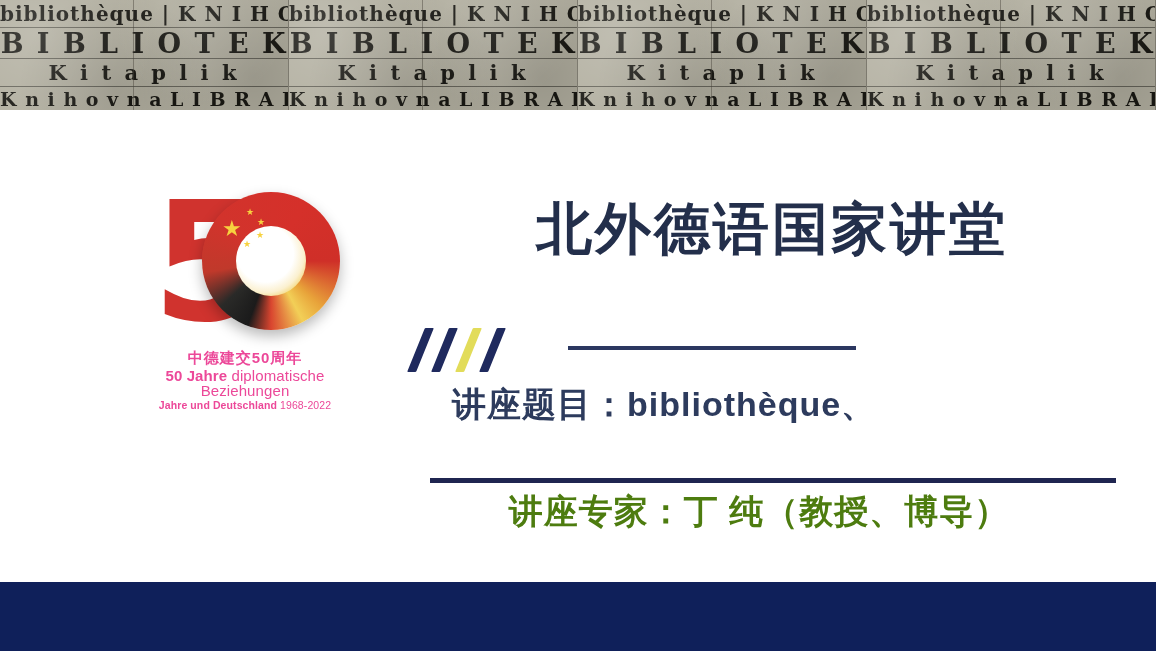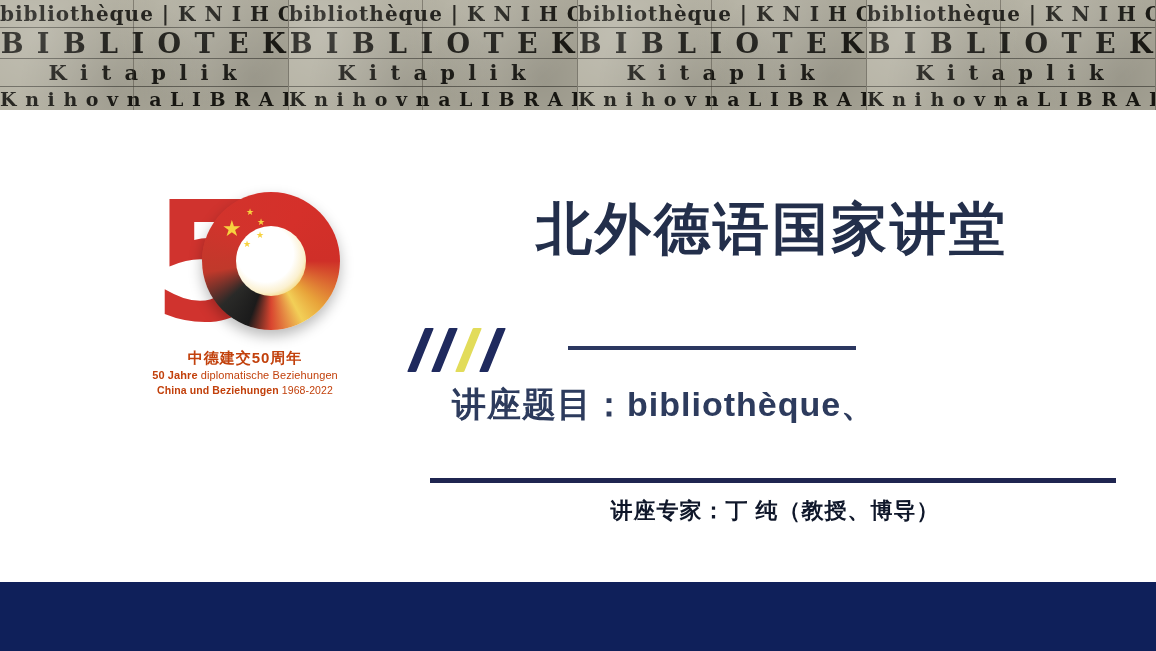--- a/index.html
+++ b/index.html
@@ -145,29 +145,29 @@
   .star { position:absolute; color:#f7d23f; line-height:1; }
   .star.big   { left: 2px;  top: 12px; font-size: 22px; }
   .star.s1    { left: 26px; top: 2px;  font-size: 9px; }
   .star.s2    { left: 37px; top: 12px; font-size: 9px; }
   .star.s3    { left: 36px; top: 25px; font-size: 9px; }
   .star.s4    { left: 23px; top: 34px; font-size: 9px; }
 
   .logo-caption {
     margin-top: 6px;
     text-align: center;
-    color: #c2410c;
+    color: #ec4899;
   }
   .cap-cn {
     font-size: 15px;
     font-weight: bold;
     letter-spacing: 1px;
     line-height: 20px;
   }
-  .cap-de1 { font-size: 11px; line-height: 15px; letter-spacing: .1px; }
+  .cap-de1 { font-size: 15px; line-height: 15px; letter-spacing: .1px; }
   .cap-de2 { font-size: 10.5px; line-height: 15px; letter-spacing: .1px; }
   .cap-de1 b, .cap-de2 b { font-weight: bold; }
   .cap-light { font-weight: normal; }
 
   
   .main-title {
     position: absolute;
     left: 536px;
     top: 198px;
     width: 560px;
@@ -230,26 +230,26 @@
     font-size: 34px;
     font-weight: bold;
     line-height: 52px;
     letter-spacing: 1px;
   }
   .subtitle .line1 { display:block; text-align: left; padding-left: 22px;}
   .subtitle .line2 { display:block; text-align: center; }
 
   .speaker {
     position: absolute;
-    left: 430px;
+    left: 414px;
     top: 487px;
     width: 690px;
     text-align: center;
-    color: #0f172a;
-    font-size: 22px;
+    color: #4d7c0f;
+    font-size: 34px;
     font-weight: bold;
     line-height: 48px;
     letter-spacing: 1px;
   }
 
   
   .bottom-bar {
     position: absolute;
     left: 0;
     top: 582px;
@@ -307,21 +307,21 @@
         <span class="star big">★</span>
         <span class="star s1">★</span>
         <span class="star s2">★</span>
         <span class="star s3">★</span>
         <span class="star s4">★</span>
       </div>
     </div>
     <div class="logo-caption">
       <div class="cap-cn">中德建交50周年</div>
       <div class="cap-de1"><b>50 Jahre</b><span class="cap-light"> diplomatische Beziehungen</span></div>
-      <div class="cap-de2"><b>China und Beziehungen</b><span class="cap-light"> 1968-2022</span></div>
+      <div class="cap-de2"><b>Jahre und Deutschland</b><span class="cap-light"> 1968-2022</span></div>
     </div>
   </div>
 
   <div class="main-title">北外德语国家讲堂</div>
 
   <div class="slashes">
     <span class="slash navy s-a"></span>
     <span class="slash navy s-b"></span>
     <span class="slash gold s-c"></span>
     <span class="slash navy s-d"></span>

